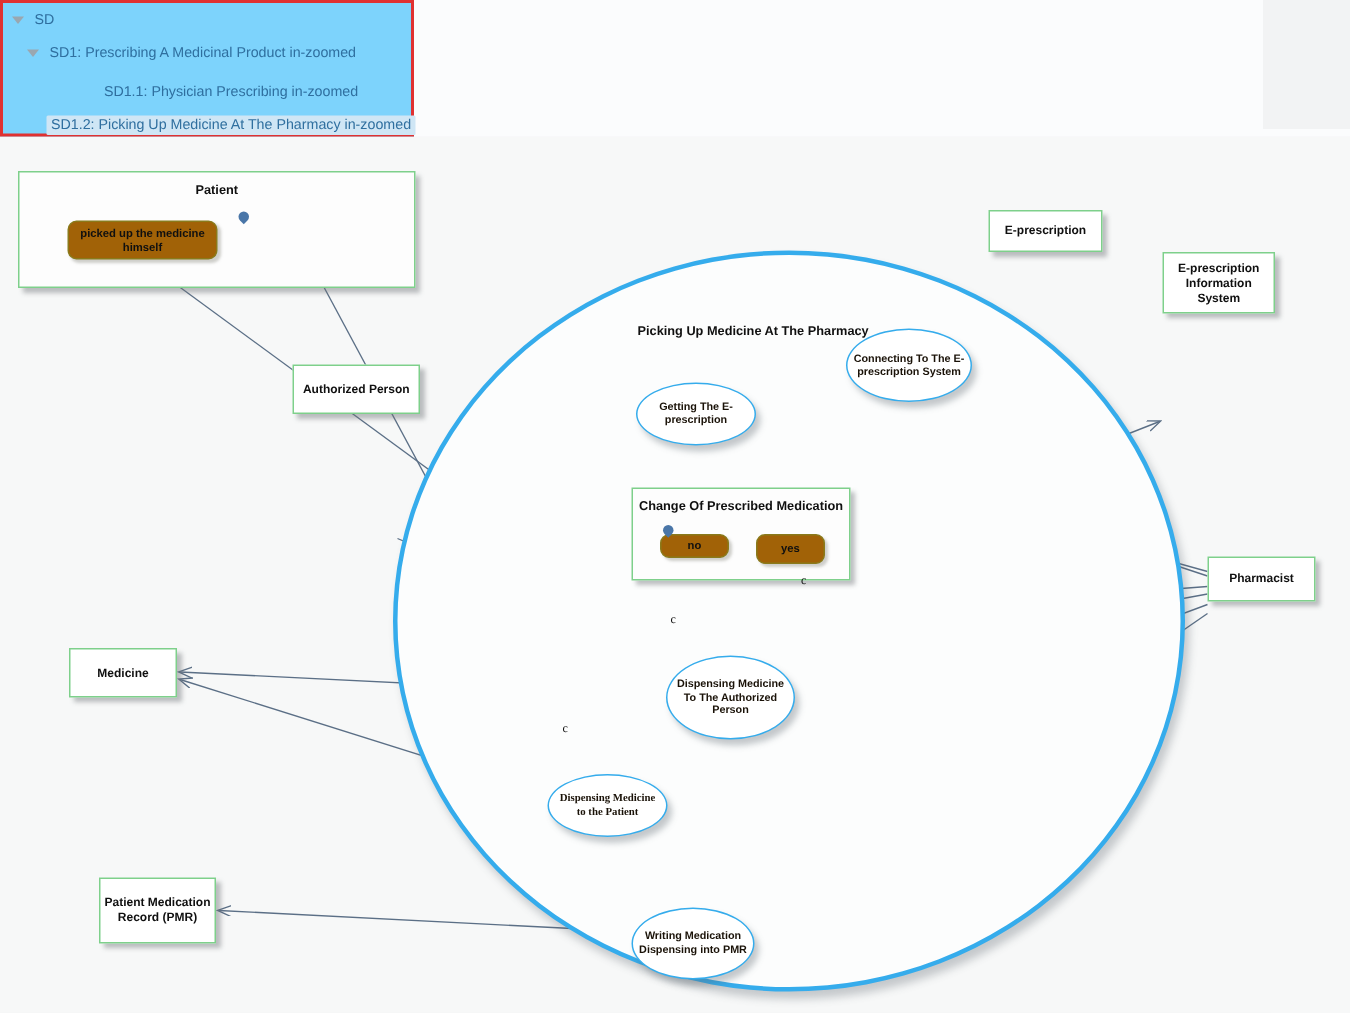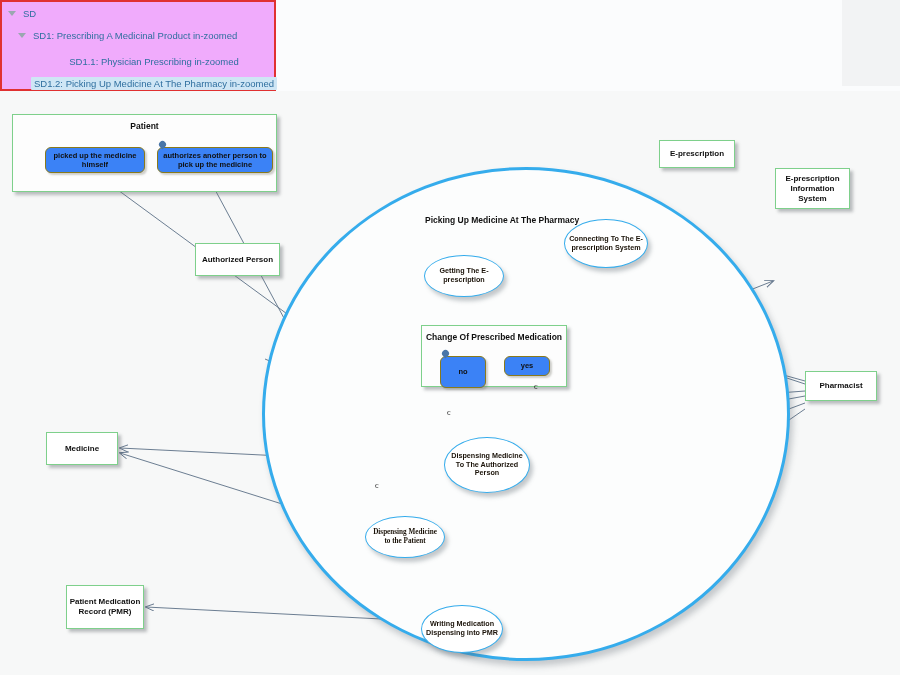--- a/index.html
+++ b/index.html
@@ -7,21 +7,21 @@
     width:900px;height:675px;
     background:#f2f3f4;
     font-family:"Liberation Sans","DejaVu Sans",sans-serif;
     overflow:hidden;
     position:relative;
   }
 
   
   #tree-panel{
     position:absolute;left:0;top:0;width:276px;height:91px;
-    background:#f0abfc;
+    background:#7dd3fc;
     border:2px solid #e03131;
     box-sizing:border-box;
     z-index:40;
   }
   .tree-row{
     position:relative;height:22px;display:flex;align-items:center;
     font-size:9.5px;color:#2f6f9f;white-space:nowrap;
   }
   .tree-row .tw{
     width:9px;height:9px;margin-right:3px;flex:0 0 auto;position:relative;
@@ -78,21 +78,21 @@
   .ent.group{
     display:block;background:#fdfdfd;
   }
   .group-title{
     position:absolute;top:6px;left:0;width:100%;text-align:center;
     font-size:8.5px;font-weight:bold;color:#101010;
   }
   
   .opt{
     position:absolute;box-sizing:border-box;
-    background:#3b82f6;border:1.6px solid #8a7a1b;border-radius:6px;
+    background:#a16207;border:1.6px solid #8a7a1b;border-radius:6px;
     box-shadow:2px 2px 2px rgba(120,120,110,.35);
     display:flex;align-items:center;justify-content:center;text-align:center;
     font-size:7.5px;font-weight:bold;color:#101010;line-height:1.25;
   }
   .pin{
     position:absolute;width:7px;height:7px;border-radius:50% 50% 50% 0;
     background:#4a76a8;transform:rotate(-45deg);z-index:9;
   }
 
   
@@ -187,27 +187,26 @@
     </g>
     <g fill="none" stroke="#5b6f86" stroke-width="0.9">
       <circle cx="531" cy="297" r="2.8" fill="#ffffff"></circle>
     </g>
   </svg>
 
   <div class="ent group" style="left:12px;top:23px;width:265px;height:78px;">
     <div class="group-title">Patient</div>
     <div class="opt" style="left:32px;top:32px;width:100px;height:26px;">picked up the medicine himself</div>
     <span class="pin" style="left:146px;top:26px;"></span>
-    <div class="opt" style="left:144px;top:32px;width:116px;height:26px;">authorizes another person to pick up the medicine</div>
   </div>
 
   <div class="ent group" style="left:421px;top:234px;width:146px;height:62px;z-index:9;">
     <div class="group-title">Change Of Prescribed Medication</div>
     <span class="pin" style="left:20px;top:24px;"></span>
-    <div class="opt" style="left:18px;top:30px;width:46px;height:32px;">no</div>
+    <div class="opt" style="left:18px;top:30px;width:46px;height:16px;">no</div>
     <div class="opt" style="left:82px;top:30px;width:46px;height:20px;">yes</div>
   </div>
 
   <div class="ent" style="left:195px;top:152px;width:85px;height:33px;">Authorized Person</div>
   <div class="ent" style="left:46px;top:341px;width:72px;height:33px;">Medicine</div>
   <div class="ent" style="left:66px;top:494px;width:78px;height:44px;">Patient Medication Record (PMR)</div>
   <div class="ent" style="left:659px;top:49px;width:76px;height:28px;">E-prescription</div>
   <div class="ent" style="left:775px;top:77px;width:75px;height:41px;">E-prescription Information System</div>
   <div class="ent" style="left:805px;top:280px;width:72px;height:30px;">Pharmacist</div>
 

